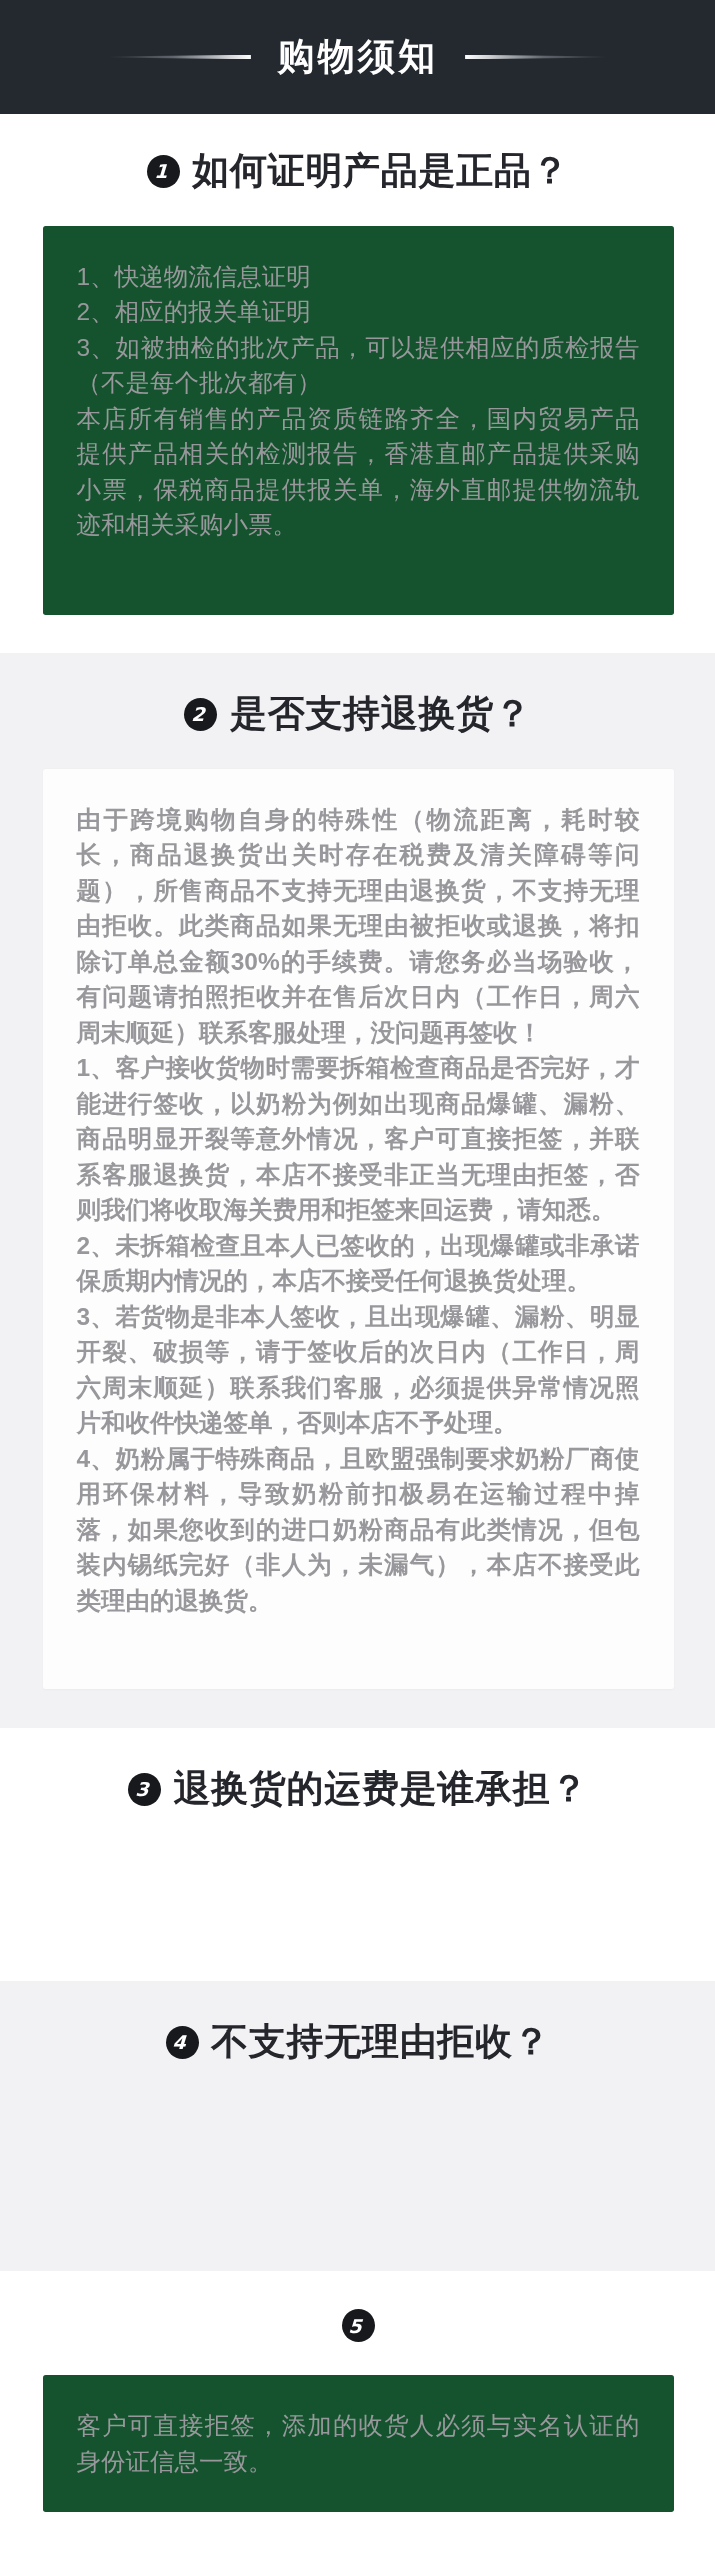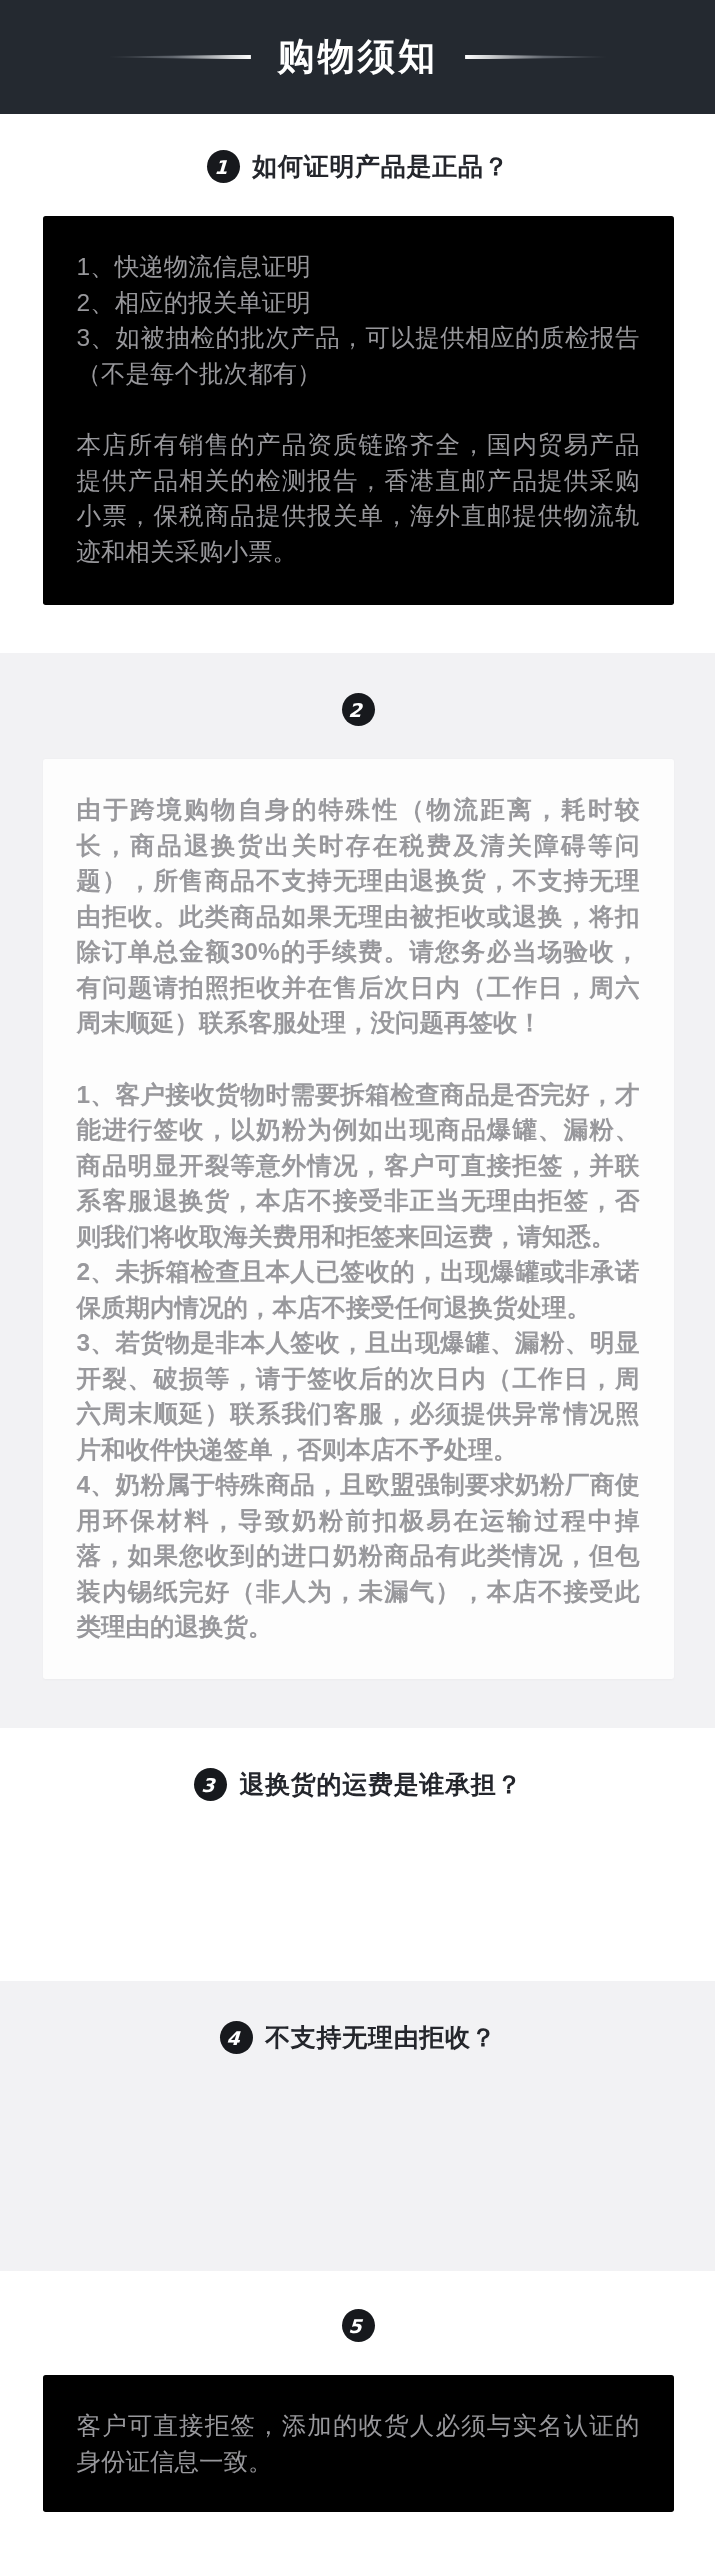--- a/index.html
+++ b/index.html
@@ -67,53 +67,53 @@
   .badge .digit {
     color: #ffffff;
     font-size: 19px;
     font-weight: bold;
     font-style: italic;
     transform: skewX(-6deg) translateX(-0.7px);
     font-family: "DejaVu Sans", sans-serif;
   }
   .qtitle {
     margin: 0;
-    font-size: 25px;
+    font-size: 37px;
     font-weight: bold;
     color: #24262c;
     letter-spacing: 0.7px;
     line-height: 1.15;
     white-space: nowrap;
   }
 
   .box {
     box-sizing: border-box;
     width: 631px;
     margin: 33px auto 0;
     padding: 33px 34px;
     border-radius: 2.7px;
   }
-  .box.on-white { background: #000000; }
+  .box.on-white { background: #14532d; }
   .box.on-gray  { background: #fdfdfd; box-shadow: 0 0.7px 2.7px rgba(0,0,0,0.03); font-weight: bold; }
   .box.b1 { min-height: 389px; }
   .box.b2 { min-height: 920px; }
   .box.b3 { min-height: 101px; padding-top: 31px; }
   .box.b4 { min-height: 139px; }
   .box.b5 { min-height: 136px; }
 
   .para {
     margin: 0;
     font-size: 24.5px;
     line-height: 1.45;
     color: #98989c;
     white-space: pre-line;
     text-align: justify;
     text-justify: inter-ideograph;
   }
-  .para.gap { margin-top: 36px; }
+  .para.gap { }
 </style>
 </head>
 <body>
 
 <div class="page">
 
   <header class="hero">
     <span class="swoosh left"></span>
     <h1 class="hero-title">购物须知</h1>
     <span class="swoosh right"></span>
@@ -132,20 +132,21 @@
 3、如被抽检的批次产品，可以提供相应的质检报告（不是每个批次都有）</p>
       <p class="para gap">本店所有销售的产品资质链路齐全，国内贸易产品提供产品相关的检测报告，香港直邮产品提供采购小票，保税商品提供报关单，海外直邮提供物流轨迹和相关采购小票。</p>
     </div>
   </section>
 
   <section class="sec s2">
     <div class="qhead">
       <span class="badge">
           <span class="digit">2</span>
         </span>
+      <h2 class="qtitle">是否支持退换货？</h2>
     </div>
     <div class="box on-gray b2">
       <p class="para">由于跨境购物自身的特殊性（物流距离，耗时较长，商品退换货出关时存在税费及清关障碍等问题），所售商品不支持无理由退换货，不支持无理由拒收。此类商品如果无理由被拒收或退换，将扣除订单总金额30%的手续费。请您务必当场验收，有问题请拍照拒收并在售后次日内（工作日，周六周末顺延）联系客服处理，没问题再签收！</p>
       <p class="para gap">1、客户接收货物时需要拆箱检查商品是否完好，才能进行签收，以奶粉为例如出现商品爆罐、漏粉、商品明显开裂等意外情况，客户可直接拒签，并联系客服退换货，本店不接受非正当无理由拒签，否则我们将收取海关费用和拒签来回运费，请知悉。
 2、未拆箱检查且本人已签收的，出现爆罐或非承诺保质期内情况的，本店不接受任何退换货处理。
 3、若货物是非本人签收，且出现爆罐、漏粉、明显开裂、破损等，请于签收后的次日内（工作日，周六周末顺延）联系我们客服，必须提供异常情况照片和收件快递签单，否则本店不予处理。
 4、奶粉属于特殊商品，且欧盟强制要求奶粉厂商使用环保材料，导致奶粉前扣极易在运输过程中掉落，如果您收到的进口奶粉商品有此类情况，但包装内锡纸完好（非人为，未漏气），本店不接受此类理由的退换货。</p>
     </div>
   </section>
 

